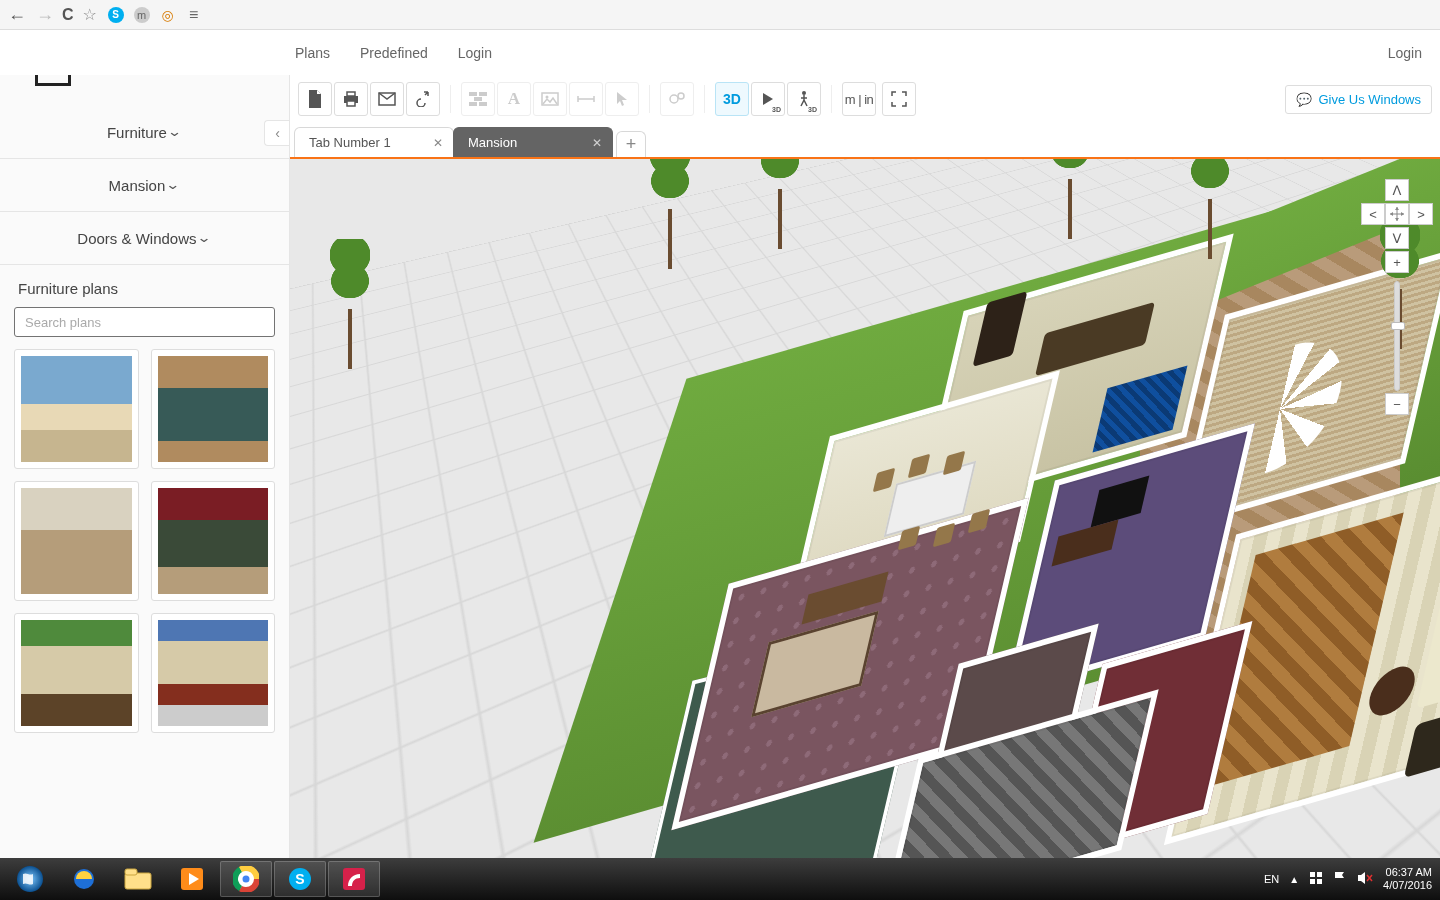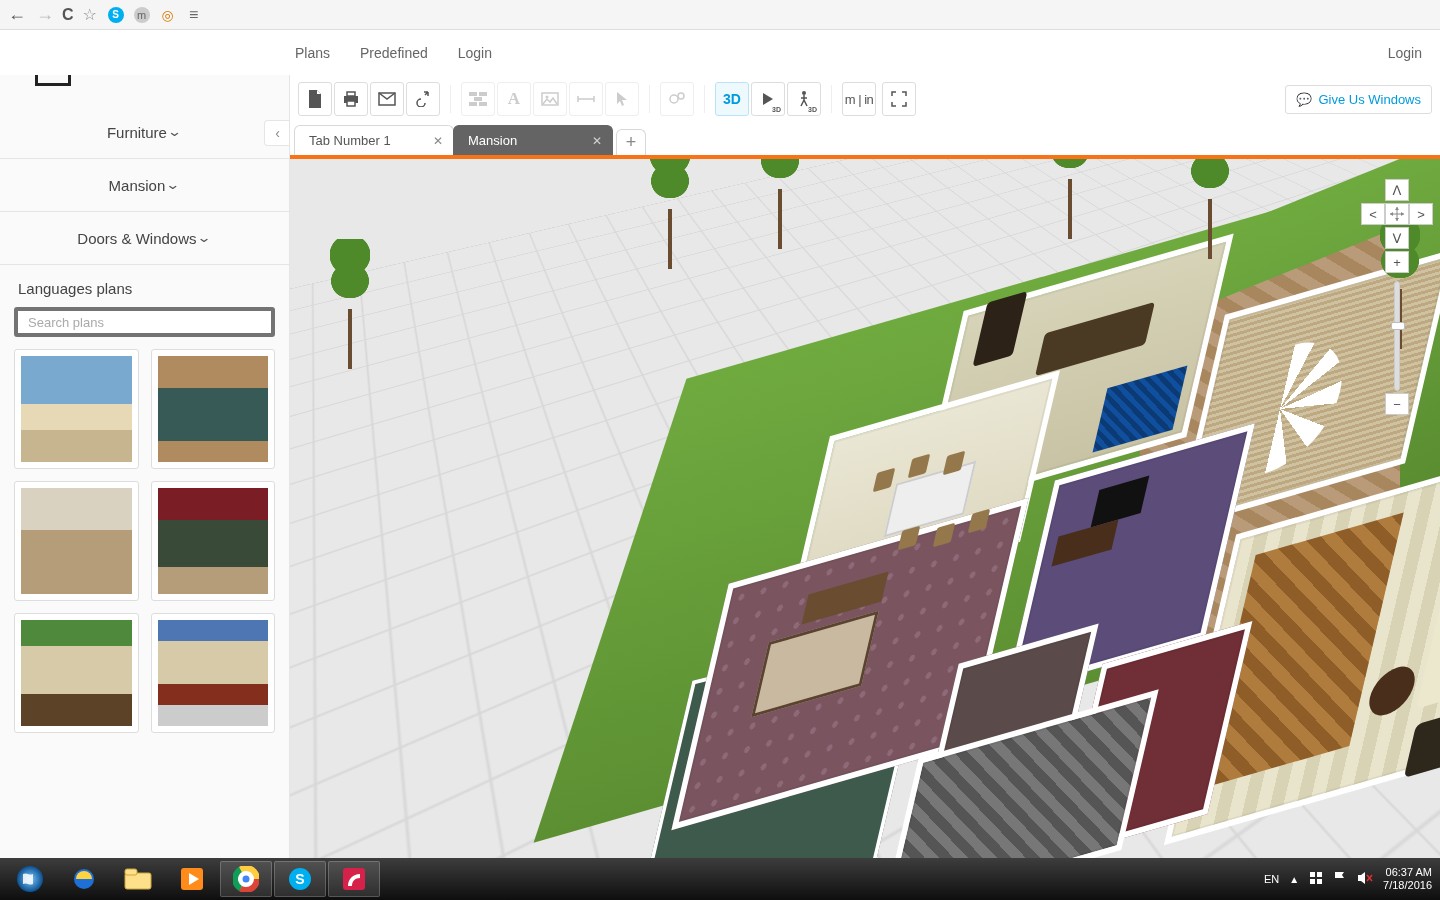--- a/index.html
+++ b/index.html
@@ -36,42 +36,42 @@
 .logo-icon::before { content: ""; position: absolute; left: 4px; top: 4px; width: 10px; height: 16px; background: #1b6fc2; }
 .logo-text { font-size: 20px; letter-spacing: 1px; font-weight: 300; color: #222; }
 .logo-text b { font-weight: 700; }
 .collapse-btn { position: absolute; right: -1px; top: 90px; width: 26px; height: 26px; background: #fff; border: 1px solid #e5e5e5; border-right: none; border-radius: 4px 0 0 4px; display: flex; align-items: center; justify-content: center; font-size: 14px; color: #888; cursor: pointer; z-index: 5; }
 
 .cat { padding: 15px 18px; border-bottom: 1px solid #e5e5e5; display: flex; justify-content: center; align-items: center; font-size: 15px; color: #444; cursor: pointer; }
 .cat .chev { font-size: 18px; color: #555; transform: scaleY(0.7); }
 
 .section-title { padding: 15px 18px 10px; font-size: 15px; color: #444; }
 .search-wrap { padding: 0 14px 12px; }
-.search { width: 100%; height: 30px; border: 4px solid #737373; border-radius: 3px; padding: 0 10px; font-size: 13px; color: #666; }
+.search { width: 100%; height: 30px; border: 1px solid #737373; border-radius: 3px; padding: 0 10px; font-size: 13px; color: #666; }
 .search::placeholder { color: #aaa; }
 
 .plans-grid { display: grid; grid-template-columns: 1fr 1fr; gap: 12px; padding: 0 14px 14px; overflow-y: auto; }
 .plan-thumb { height: 120px; border: 1px solid #ddd; border-radius: 3px; background: #fff; padding: 6px; cursor: pointer; }
 .plan-thumb > div { width: 100%; height: 100%; }
 
 
 .content { flex: 1; display: flex; flex-direction: column; background: #fff; position: relative; min-width: 0; }
 .toolbar { height: 48px; display: flex; align-items: center; padding: 0 8px; gap: 6px; }
 .tb-group { display: flex; align-items: center; gap: 2px; }
 .tb-btn { width: 34px; height: 34px; border: 1px solid #ddd; background: #fff; border-radius: 3px; display: flex; align-items: center; justify-content: center; cursor: pointer; color: #555; position: relative; }
 .tb-btn.disabled { color: #ccc; border-color: #eee; cursor: default; }
 .tb-sep { width: 1px; height: 28px; background: #eee; margin: 0 4px; }
 .tb-3d { color: #009bde; font-weight: bold; font-size: 14px; }
 .tb-play { width: 0; height: 0; border-left: 10px solid #555; border-top: 6px solid transparent; border-bottom: 6px solid transparent; }
 .tb-sub { position: absolute; right: 3px; bottom: 2px; font-size: 7px; font-weight: bold; }
 .units { font-size: 13px; letter-spacing: -0.5px; }
 .feedback { margin-left: auto; border: 1px solid #ddd; border-radius: 3px; padding: 6px 10px; color: #009bde; font-size: 13px; display: flex; align-items: center; gap: 6px; cursor: pointer; }
 
 
-.tabs-row { height: 36px; display: flex; align-items: flex-end; padding-left: 4px; gap: 0; background: #fff; border-bottom: 4px solid #f97316; }
+.tabs-row { height: 36px; display: flex; align-items: flex-end; padding-left: 4px; gap: 0; background: #fff; border-bottom: 2px solid #f97316; }
 .tab { height: 30px; min-width: 160px; padding: 0 30px 0 14px; display: flex; align-items: center; font-size: 13px; position: relative; border: 1px solid #d8d8d8; border-bottom: none; border-radius: 6px 6px 0 0; margin-right: -1px; cursor: pointer; background: #fff; color: #555; }
 .tab.active { background: #646464; color: #fff; z-index: 2; border-color: #646464; }
 .tab .x { position: absolute; right: 10px; top: 50%; transform: translateY(-50%); font-size: 12px; cursor: pointer; opacity: 0.7; }
 .tab-add { width: 30px; height: 26px; display: flex; align-items: center; justify-content: center; font-size: 18px; color: #888; cursor: pointer; border: 1px solid #d8d8d8; border-bottom: none; border-radius: 6px 6px 0 0; margin-left: 4px; }
 
 
 .canvas { flex: 1; background: #e8e8e8; position: relative; overflow: hidden; }
 .grid-bg { position: absolute; inset: 0; background-image:
   linear-gradient(#d7d7d7 1px, transparent 1px),
   linear-gradient(90deg, #d7d7d7 1px, transparent 1px);
@@ -186,21 +186,21 @@
       </div>
       <div class="cat">
         <span>Mansion</span>
         <span class="chev">⌄</span>
       </div>
       <div class="cat">
         <span>Doors &amp; Windows</span>
         <span class="chev">⌄</span>
       </div>
 
-      <div class="section-title">Languages plans</div>
+      <div class="section-title">Furniture plans</div>
       <div class="search-wrap">
         <input class="search" placeholder="Search plans" style="">
       </div>
       <div class="plans-grid">
         <div class="plan-thumb">
             <div class="th1"></div>
           </div>
         <div class="plan-thumb">
             <div class="th2"></div>
           </div>
@@ -473,16 +473,16 @@
         </svg></span>
     <span><svg width="14" height="14" viewBox="0 0 14 14">
           <path d="M2 1v12M2 1h9l-2 3 2 3H2" fill="#fff"></path>
         </svg></span>
     <span><svg width="16" height="14" viewBox="0 0 16 14">
           <path d="M1 4h3l4-3v12l-4-3H1z" fill="#fff"></path>
           <path d="M10 4l5 6M15 4l-5 6" stroke="#e03030" stroke-width="1.5"></path>
         </svg></span>
     <div class="clock">
       <div>06:37 AM</div>
-      <div>7/18/2016</div>
+      <div>4/07/2016</div>
     </div>
   </div>
 </div>
 
 </body></html>

